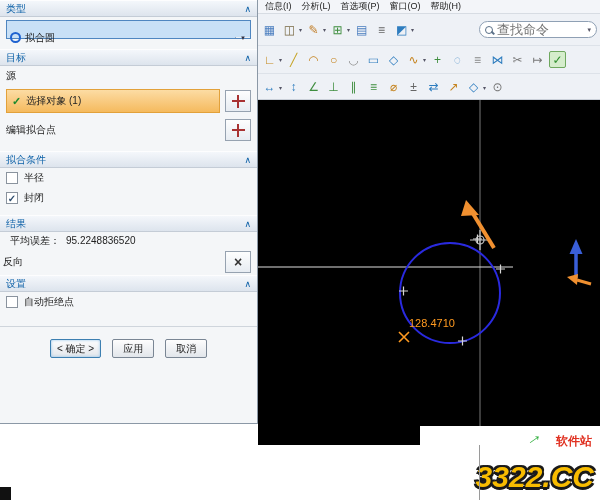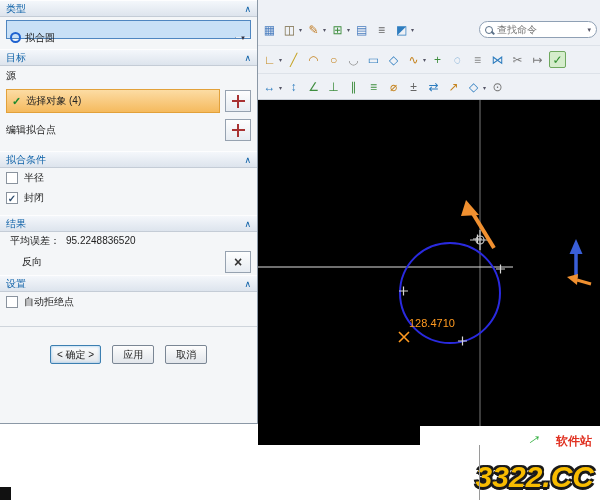--- a/index.html
+++ b/index.html
@@ -17,21 +17,21 @@
   .row1 { top:14px; height:32px; border-bottom:1px solid #dde2e9; }
   .row2 { top:46px; height:28px; border-bottom:1px solid #dde2e9; }
   .row3 { top:74px; height:26px; }
   .icon-strip { display:flex; align-items:center; gap:3px; }
   .tb-icon { width:17px; height:17px; display:flex; align-items:center; justify-content:center; font-size:12px; border:1px solid transparent; border-radius:2px; cursor:pointer; }
   .tb-icon.active { background:#d5edcc; border-color:#6fa85f; }
   .tb-caret { font-size:6px; color:#556; margin-left:-2px; cursor:pointer; }
   .search-box { margin-left:auto; width:118px; height:17px; background:#fff; border:1px solid #8fa0b4; border-radius:9px; display:flex; align-items:center; gap:4px; padding:0 5px; }
   .lens { width:8px; height:8px; border:1.5px solid #5a7088; border-radius:50%; position:relative; flex:none; }
   .lens::after { content:""; position:absolute; width:4px; height:1.5px; background:#5a7088; right:-3px; bottom:-1px; transform:rotate(45deg); }
-  .search-input { border:none; outline:none; flex:1; min-width:0; font-size:10px; font-family:"Liberation Sans",sans-serif; background:transparent; }
+  .search-input { border:none; outline:none; flex:1; min-width:0; font-size:13px; font-family:"Liberation Sans",sans-serif; background:transparent; }
   .sb-caret { font-size:7px; color:#556; cursor:pointer; }
 
   
   .viewport { position:absolute; left:258px; top:100px; width:342px; height:345px; background:#000; }
   .vline-ext { position:absolute; left:479px; top:445px; width:1px; height:55px; background:#9a9a9a; z-index:2; }
 
   
   .dialog { position:absolute; left:0; top:0; width:258px; height:424px; background:#f4f6f8; border-right:1px solid #8b98a6; border-bottom:1px solid #8b98a6; z-index:5; }
   .sec-header { height:17px; background:linear-gradient(#f4f7fb,#dde4ed); border-top:1px solid #fdfdfe; border-bottom:1px solid #c4ccd6; display:flex; align-items:center; justify-content:space-between; padding:0 6px; cursor:pointer; }
   .sec-header + .sec-header, .drow + .sec-header, .res-row + .sec-header { margin-top:7px; }
@@ -47,38 +47,45 @@
   .lbl-flex { flex:1; }
   .orange-row { flex:1; height:24px; background:linear-gradient(#fcdca4,#f5ba5e); border:1px solid #e2a13a; display:flex; align-items:center; gap:5px; padding:0 5px; cursor:pointer; }
   .check-glyph { color:#1d8a2d; font-weight:bold; font-size:11px; }
   .pick-btn { width:26px; height:22px; margin-left:5px; flex:none; background:linear-gradient(#fdfefe,#e7ecf2); border:1px solid #96a2b0; display:flex; align-items:center; justify-content:center; cursor:pointer; }
   .cross-icon { width:13px; height:13px; position:relative; }
   .cross-icon::before { content:""; position:absolute; left:5.5px; top:0; width:2px; height:13px; background:#a83232; }
   .cross-icon::after { content:""; position:absolute; top:5.5px; left:0; width:13px; height:2px; background:#a83232; }
   .cb { width:12px; height:12px; background:#fff; border:1px solid #8a939e; margin-right:6px; display:flex; align-items:center; justify-content:center; font-size:10px; font-weight:bold; color:#2d4c6e; cursor:pointer; flex:none; }
   .res-row { display:flex; padding:1px 10px 1px 10px; font-size:10px; line-height:15px; }
   .res-lbl { min-width:56px; }
-  .rev-row { display:flex; align-items:center; justify-content:space-between; padding:2px 6px 2px 22px; }
+  .rev-row { display:flex; align-items:center; justify-content:space-between; padding:2px 6px 2px 3px; }
   .rev-icon { font-size:14px; font-weight:bold; color:#333; line-height:1; }
-  .btn-row { display:flex; justify-content:center; gap:11px; margin-top:14px; padding-top:18px; border-top:1px solid #cfd5dc; }
+  .btn-row { display:flex; justify-content:center; gap:11px; margin-top:14px; padding-top:12px; border-top:1px solid #cfd5dc; }
   .btn { min-width:42px; height:19px; padding:0 6px; font-size:10px; background:linear-gradient(#fdfdfd,#e2e6eb); border:1px solid #7a8694; border-radius:2px; display:flex; align-items:center; justify-content:center; cursor:pointer; }
   .btn.primary { border-color:#3c7fb1; box-shadow:inset 0 0 3px #8fc0e8; }
 
   
   .corner-block { position:absolute; left:0; bottom:0; width:11px; height:13px; background:#111; }
   .watermark { position:absolute; right:0; bottom:0; width:180px; height:74px; background:#fff; z-index:1; }
   .wm-site { position:absolute; top:7px; right:8px; font-size:12px; font-weight:bold; color:#e03020; z-index:3; }
   .wm-arrow { position:absolute; top:1px; right:58px; font-size:18px; font-weight:bold; color:#2fae3c; transform:rotate(-35deg); z-index:3; }
   .wm-brand { position:absolute; right:6px; bottom:6px; font-size:30px; font-weight:bold; font-style:italic; color:#f8bc00; z-index:3;
     text-shadow:-2px -2px 0 #1a1a1a, 2px -2px 0 #1a1a1a, -2px 2px 0 #1a1a1a, 2px 2px 0 #1a1a1a, 0 3px 0 #1a1a1a; }
 </style>
 </head>
 <body>
 
 <div class="topbar">
+  <div class="menubar">
+    <span class="menu-item">信息(I)</span>
+    <span class="menu-item">分析(L)</span>
+    <span class="menu-item">首选项(P)</span>
+    <span class="menu-item">窗口(O)</span>
+    <span class="menu-item">帮助(H)</span>
+  </div>
   <div class="toolbar-row row1">
     <span class="icon-strip">
         <span class="tb-icon" style="color: rgb(74, 125, 191);">▦</span>
         <span class="tb-icon" style="color: rgb(122, 106, 69);">◫</span>
         <span class="tb-caret">▾</span>
         <span class="tb-icon" style="color: rgb(192, 122, 32);">✎</span>
         <span class="tb-caret">▾</span>
         <span class="tb-icon" style="color: rgb(63, 142, 63);">⊞</span>
         <span class="tb-caret">▾</span>
         <span class="tb-icon" style="color: rgb(74, 125, 191);">▤</span>
@@ -185,21 +192,21 @@
   <div class="sec-header">
     <span class="sec-title">目标</span>
     <span class="chev">∧</span>
   </div>
   <div class="drow">
     <span class="lbl">源</span>
   </div>
   <div class="drow">
     <div class="orange-row">
       <span class="check-glyph">✓</span>
-      <span>选择对象 (4)</span>
+      <span>选择对象 (1)</span>
     </div>
     <div class="pick-btn">
       <span class="cross-icon"></span>
     </div>
   </div>
   <div class="drow">
     <span class="lbl-flex">编辑拟合点</span>
     <div class="pick-btn">
       <span class="cross-icon"></span>
     </div>

